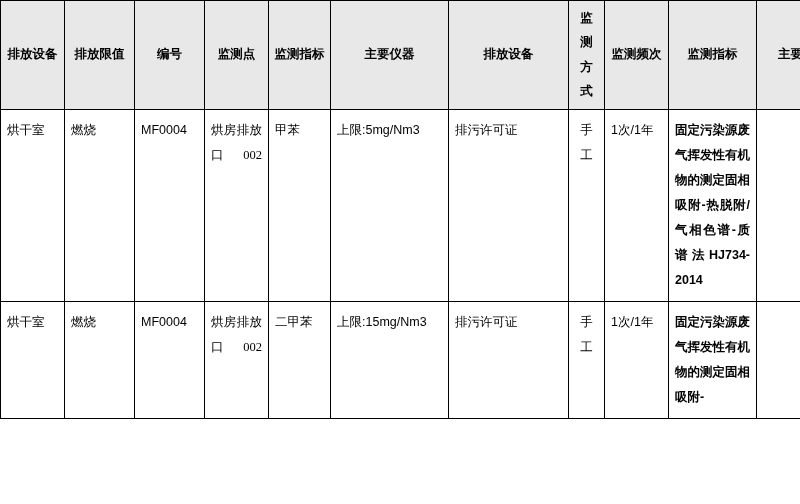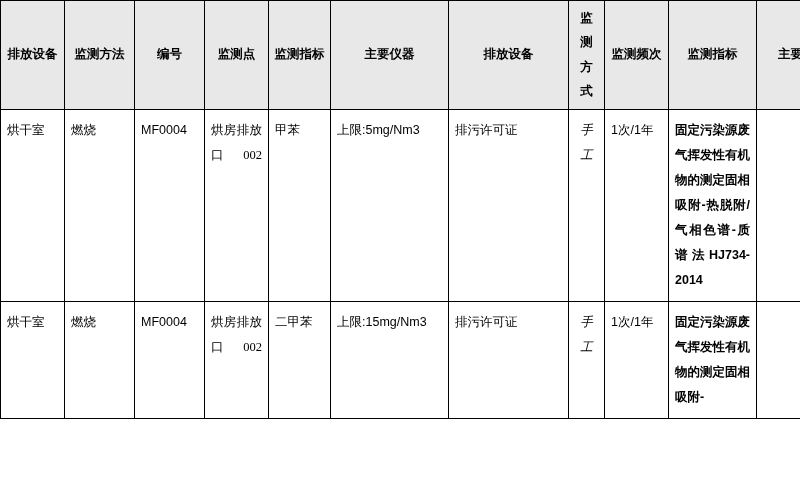--- a/index.html
+++ b/index.html
@@ -76,21 +76,20 @@
     text-align: justify;
     text-align-last: justify;
     line-height: 2.0;
     font-family: Liberation Serif, serif;
   }
   td.narrow-cell {
     text-align: center;
     line-height: 2.0;
     padding-left: 2px;
     padding-right: 2px;
-    font-style: italic;
   }
   td.method-cell {
     line-height: 2.0;
     text-align: justify;
     text-align-last: left;
     font-weight: bold;
   }
   td.blank-cell { }
 </style>
 </head>
@@ -107,21 +106,21 @@
       <col class="c5">
         <col class="c6">
         <col class="c7">
         <col class="c8">
         <col class="c9">
         <col class="c10">
     </colgroup>
     <thead>
       <tr>
         <th>排放设备</th>
-        <th>监测方法</th>
+        <th>排放限值</th>
         <th>编号</th>
         <th>监测点</th>
         <th>监测指标</th>
         <th>主要仪器</th>
         <th>排放设备</th>
         <th class="vertical-head">
           <span class="vstack">监</span>
           <span class="vstack">测</span>
           <span class="vstack">方</span>
           <span class="vstack">式</span>

